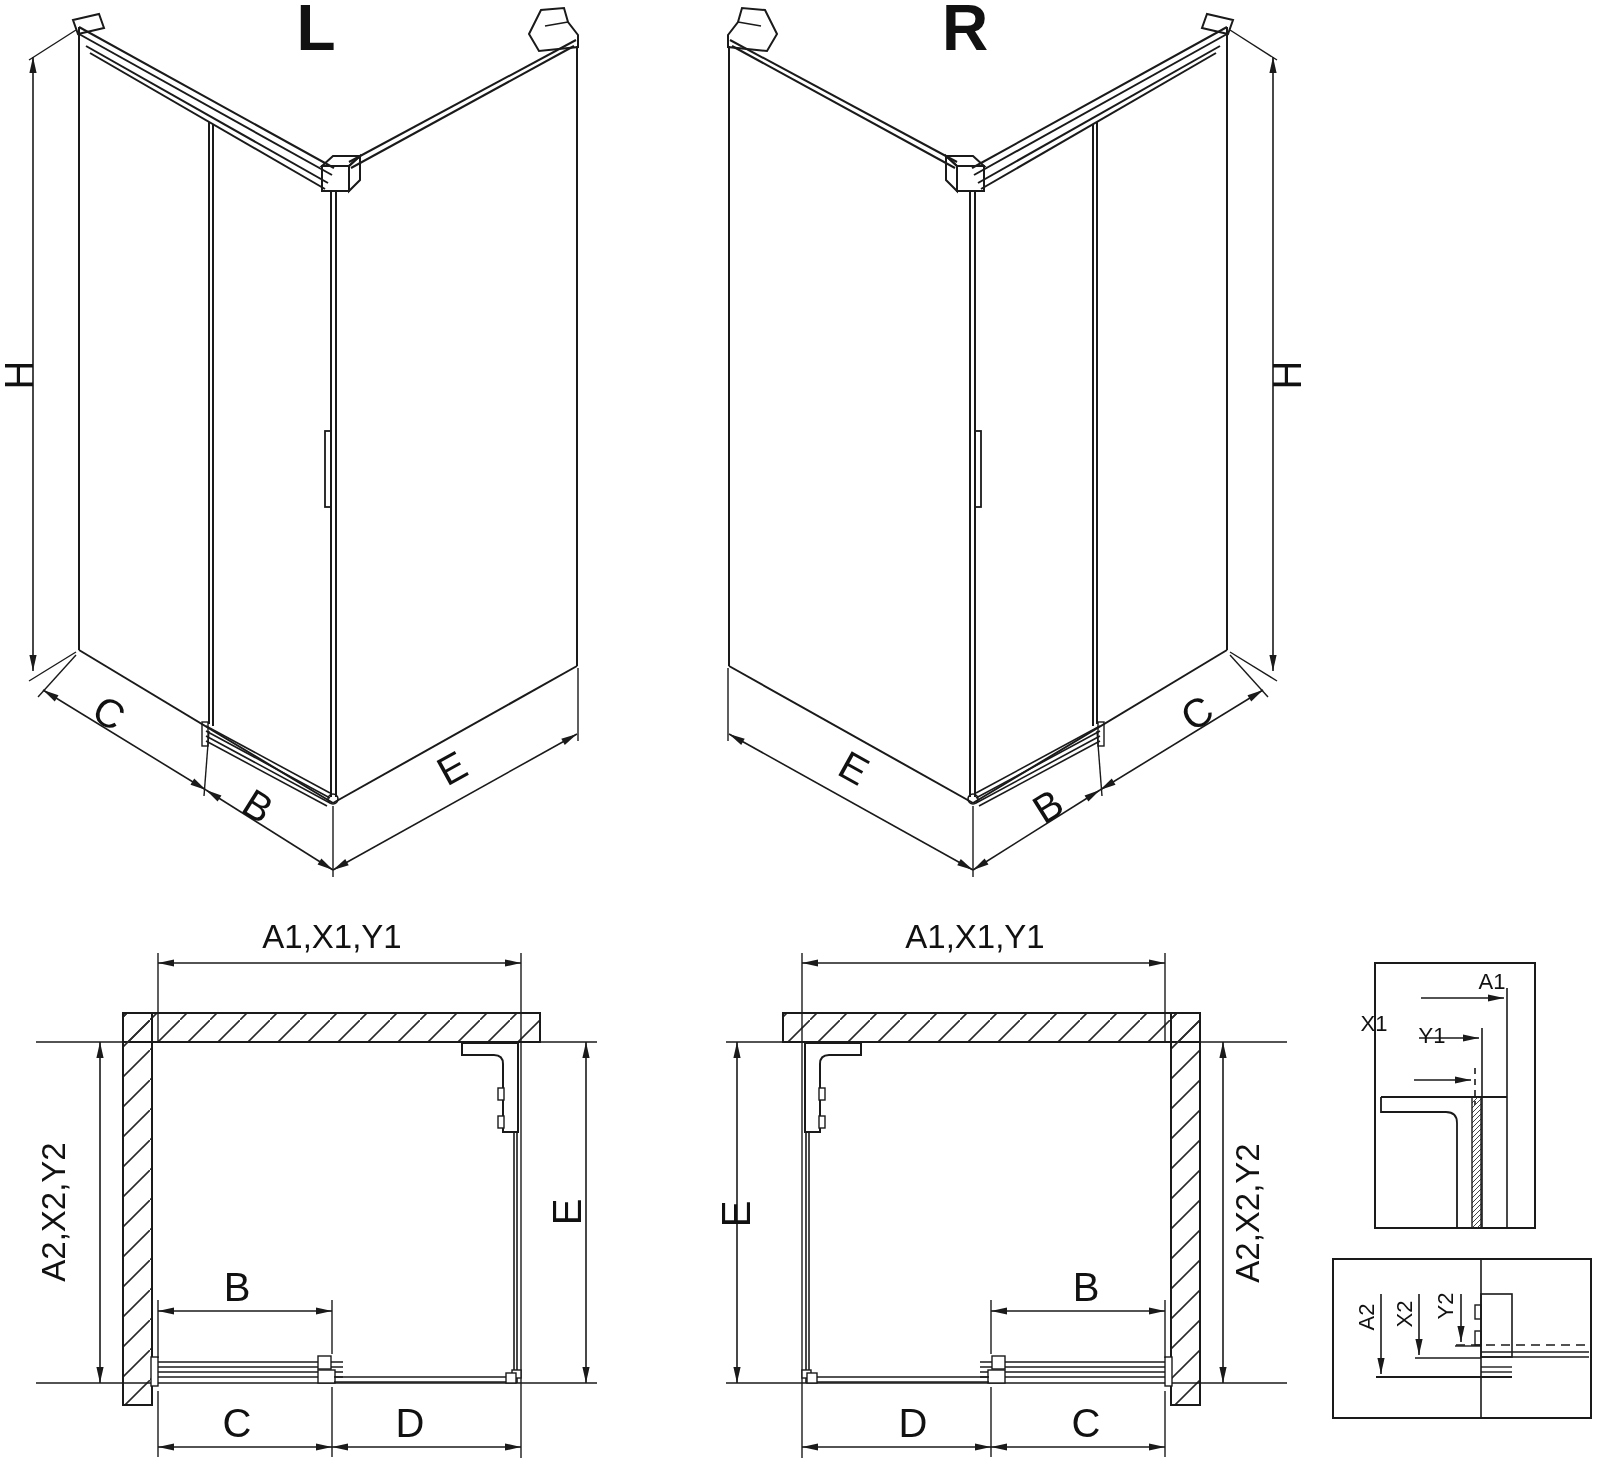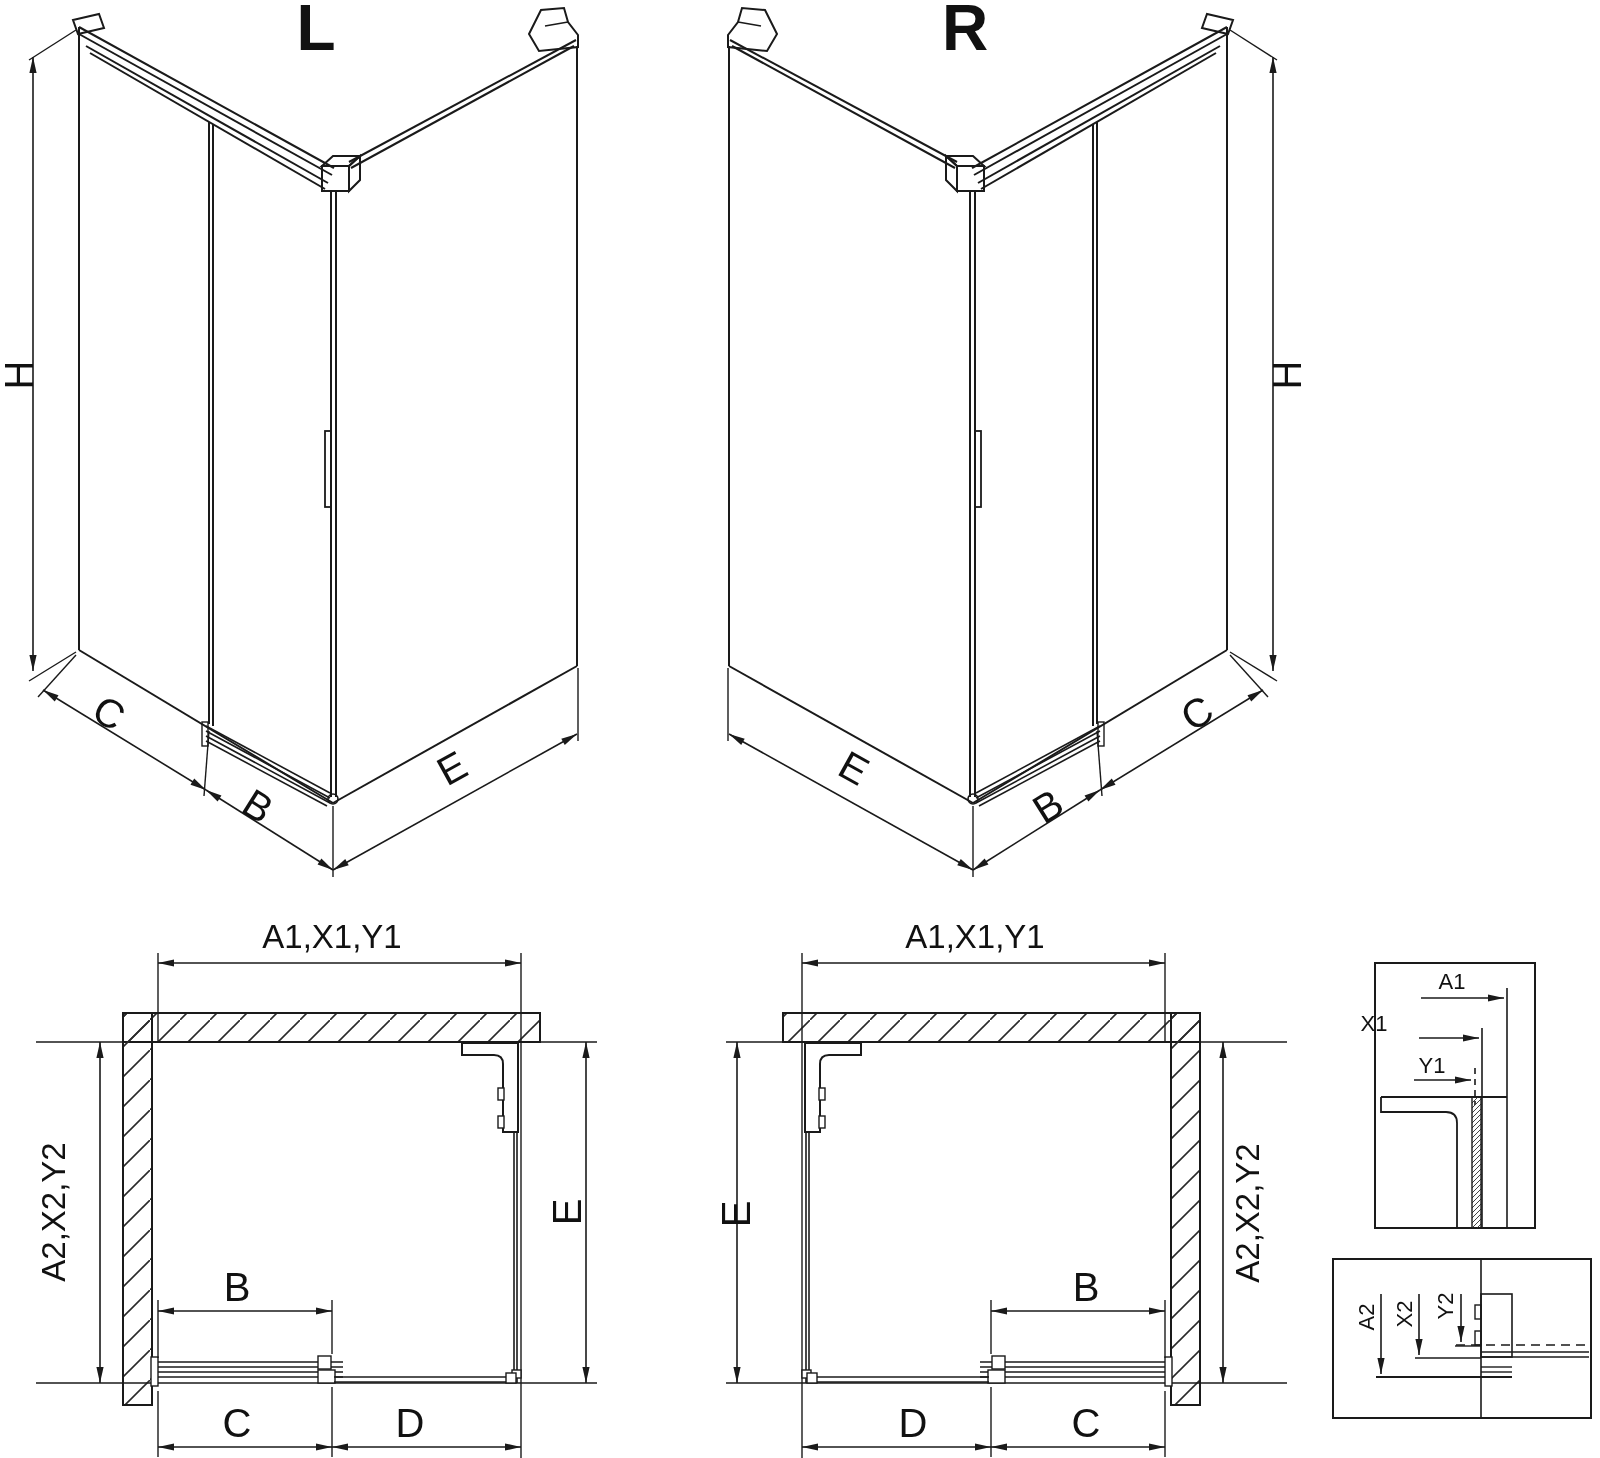--- a/index.html
+++ b/index.html
@@ -214,20 +214,20 @@
 <div class="lbl lg" style="left:237px;top:1423px">C</div>
 <div class="lbl lg" style="left:410px;top:1423px">D</div>
 
 <div class="lbl md" style="left:975px;top:936px">A1,X1,Y1</div>
 <div class="lbl md r90" style="left:1247px;top:1213px">A2,X2,Y2</div>
 <div class="lbl lg r90" style="left:736px;top:1214px">E</div>
 <div class="lbl lg" style="left:1086px;top:1287px">B</div>
 <div class="lbl lg" style="left:913px;top:1423px">D</div>
 <div class="lbl lg" style="left:1086px;top:1423px">C</div>
 
-<div class="lbl sm" style="left:1452px;top:982px">A1</div>
+<div class="lbl sm" style="left:1492px;top:982px">A1</div>
 <div class="lbl sm" style="left:1374px;top:1024px">X1</div>
-<div class="lbl sm" style="left:1432px;top:1066px">Y1</div>
+<div class="lbl sm" style="left:1432px;top:1036px">Y1</div>
 <div class="lbl sm r90" style="left:1367px;top:1317px">A2</div>
 <div class="lbl sm r90" style="left:1405px;top:1314px">X2</div>
 <div class="lbl sm r90" style="left:1446px;top:1306px">Y2</div>
 
 </div>
 
 </body></html>

